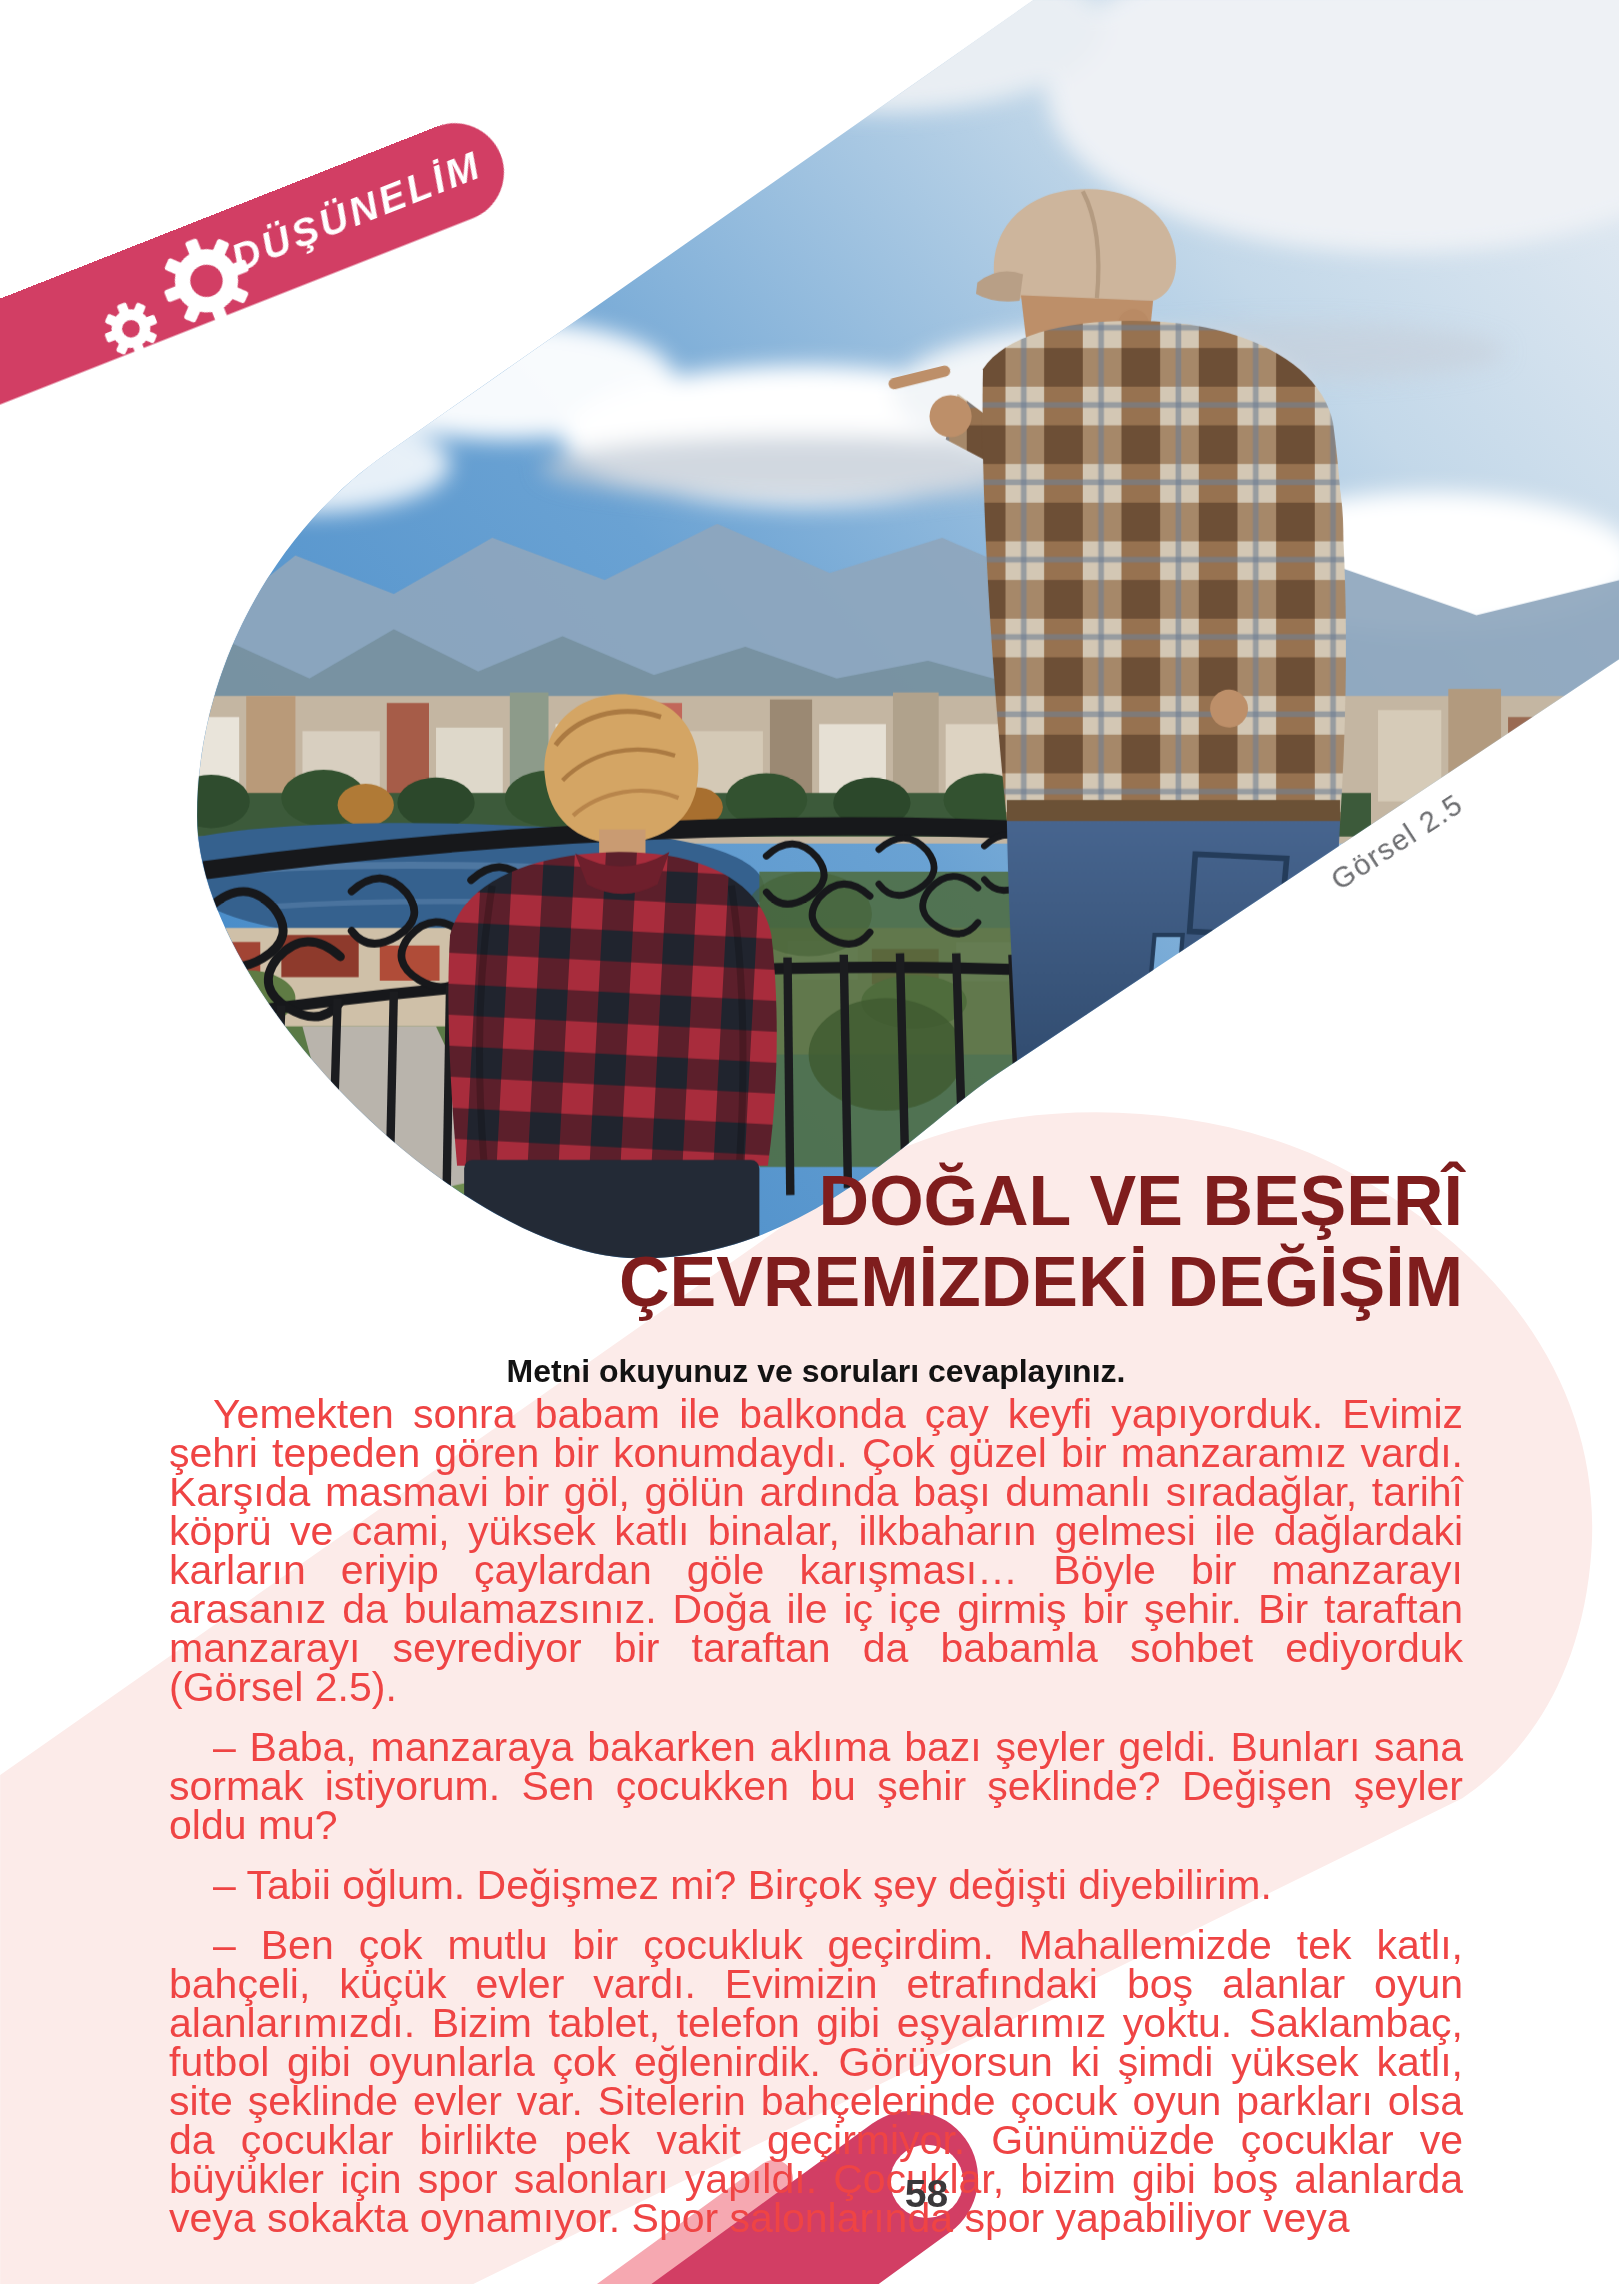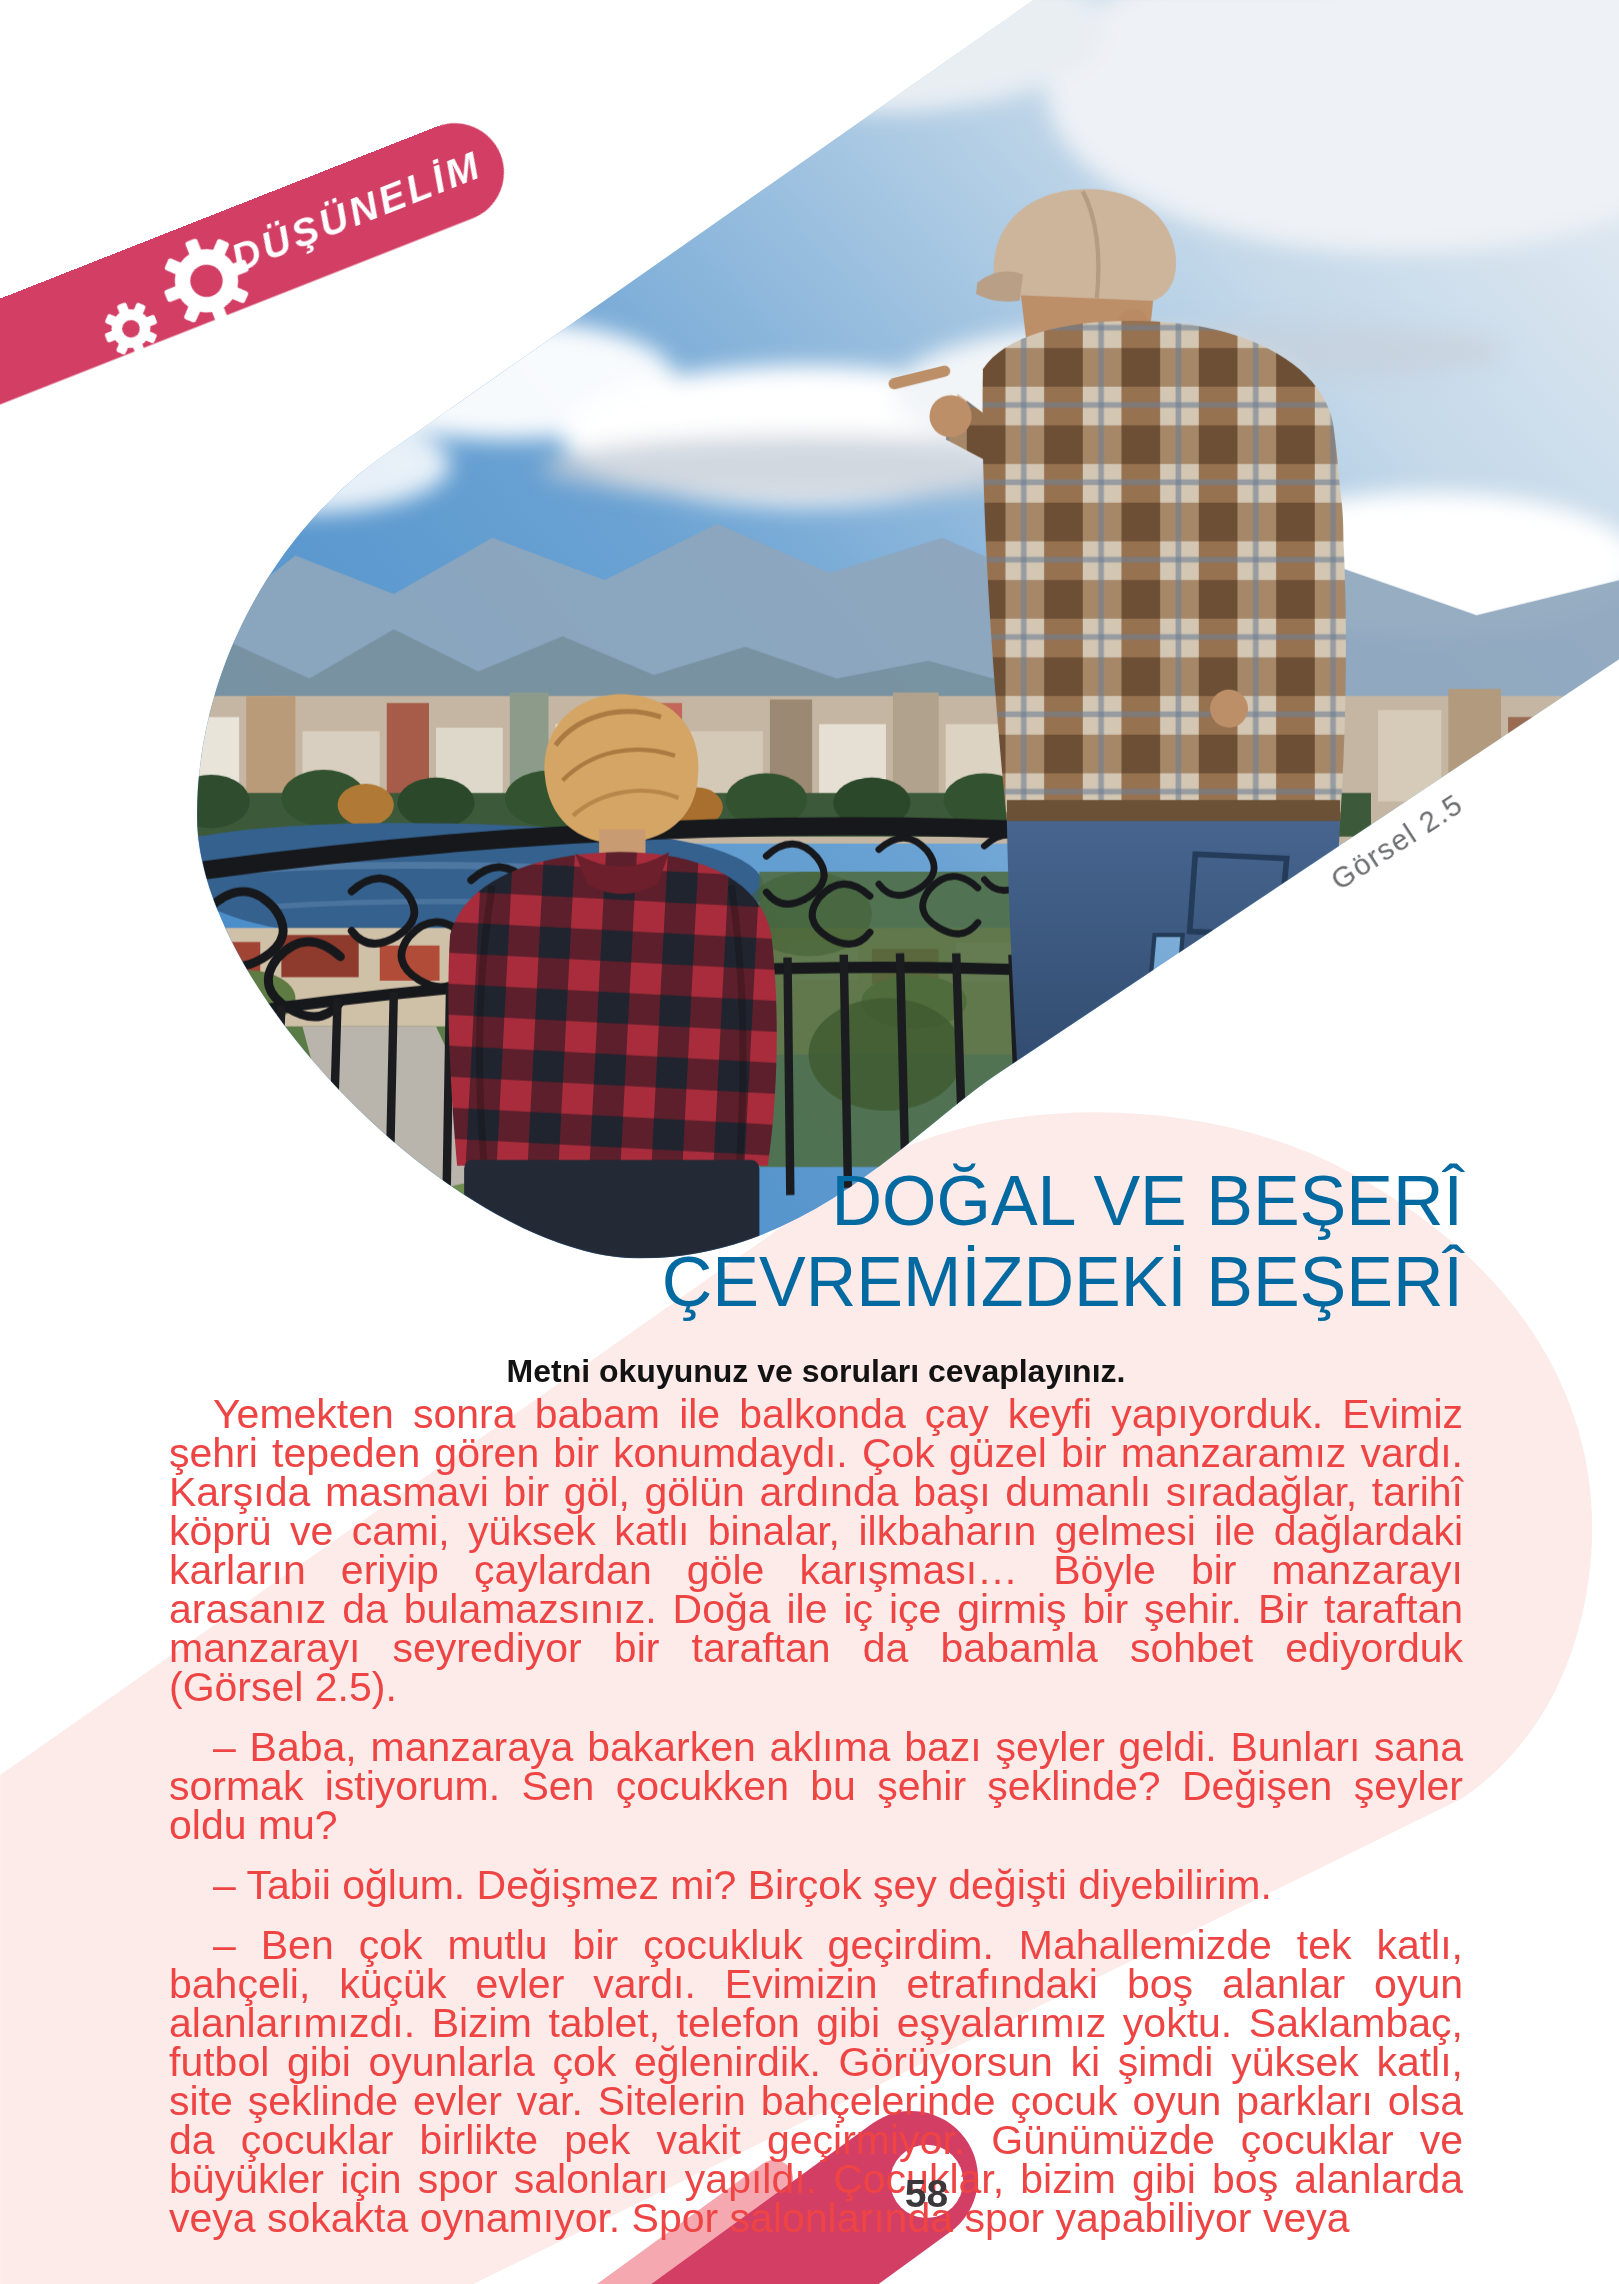--- a/index.html
+++ b/index.html
@@ -4,21 +4,21 @@
 <style>
   html,body{margin:0;padding:0;background:#9a9a9a;}
   #page{
     position:relative;width:1620px;height:2284px;background:#ffffff;
     overflow:hidden;font-family:"Liberation Sans",sans-serif;
   }
   #scene{position:absolute;left:0;top:0;width:1620px;height:2284px;}
   .abs{position:absolute;}
   #title{
     left:169px;top:1161px;width:1294px;text-align:right;
-    font-weight:normal;font-size:70px;line-height:1.16;color:#0369a1;
+    font-weight:bold;font-size:70px;line-height:1.16;color:#7f1d1d;
     letter-spacing:0px;
   }
   #subtitle{
     left:169px;top:1353px;width:1294px;text-align:center;
     font-weight:bold;font-size:32px;color:#131313;
   }
   #bodytext{
     left:169px;top:1395px;width:1294px;color:#ef4444;
     font-size:41px;line-height:39px;text-align:justify;
   }
@@ -282,21 +282,21 @@
       <rect x="-900" y="-27" width="928" height="54" rx="27" fill="#f6a8b1"></rect>
     </g>
     <g transform="translate(1300,3095) rotate(-36)">
       <rect x="-1200" y="-95" width="1290" height="190" rx="95" fill="#d23e64"></rect>
     </g>
     <circle cx="1318" cy="3103" r="52" fill="#ffffff"></circle>
   </svg>
 
   <div id="title" class="abs">
     <div>DOĞAL VE BEŞERÎ</div>
-    <div>ÇEVREMİZDEKİ BEŞERÎ</div>
+    <div>ÇEVREMİZDEKİ DEĞİŞİM</div>
   </div>
 
   <div id="subtitle" class="abs">Metni okuyunuz ve soruları cevaplayınız.</div>
 
   <div id="bodytext" class="abs">
     <p>Yemekten sonra babam ile balkonda çay keyfi yapıyorduk. Evimiz şehri tepeden gören bir konumdaydı. Çok güzel bir manzaramız vardı. Karşıda masmavi bir göl, gölün ardında başı dumanlı sıradağlar, tarihî köprü ve cami, yüksek katlı binalar, ilkbaharın gelmesi ile dağlardaki karların eriyip çaylardan göle karışması… Böyle bir manzarayı arasanız da bulamazsınız. Doğa ile iç içe girmiş bir şehir. Bir taraftan manzarayı seyrediyor bir taraftan da babamla sohbet ediyorduk (Görsel 2.5).</p>
     <p>– Baba, manzaraya bakarken aklıma bazı şeyler geldi. Bunları sana sormak istiyorum. Sen çocukken bu şehir şeklinde? Değişen şeyler oldu mu?</p>
     <p>– Tabii oğlum. Değişmez mi? Birçok şey değişti diyebilirim.</p>
     <p>– Ben çok mutlu bir çocukluk geçirdim. Mahallemizde tek katlı, bahçeli, küçük evler vardı. Evimizin etrafındaki boş alanlar oyun alanlarımızdı. Bizim tablet, telefon gibi eşyalarımız yoktu. Saklambaç, futbol gibi oyunlarla çok eğlenirdik. Görüyorsun ki şimdi yüksek katlı, site şeklinde evler var. Sitelerin bahçelerinde çocuk oyun parkları olsa da çocuklar birlikte pek vakit geçirmiyor. Günümüzde çocuklar ve büyükler için spor salonları yapıldı. Çocuklar, bizim gibi boş alanlarda veya sokakta oynamıyor. Spor salonlarında spor yapabiliyor veya</p>
   </div>

